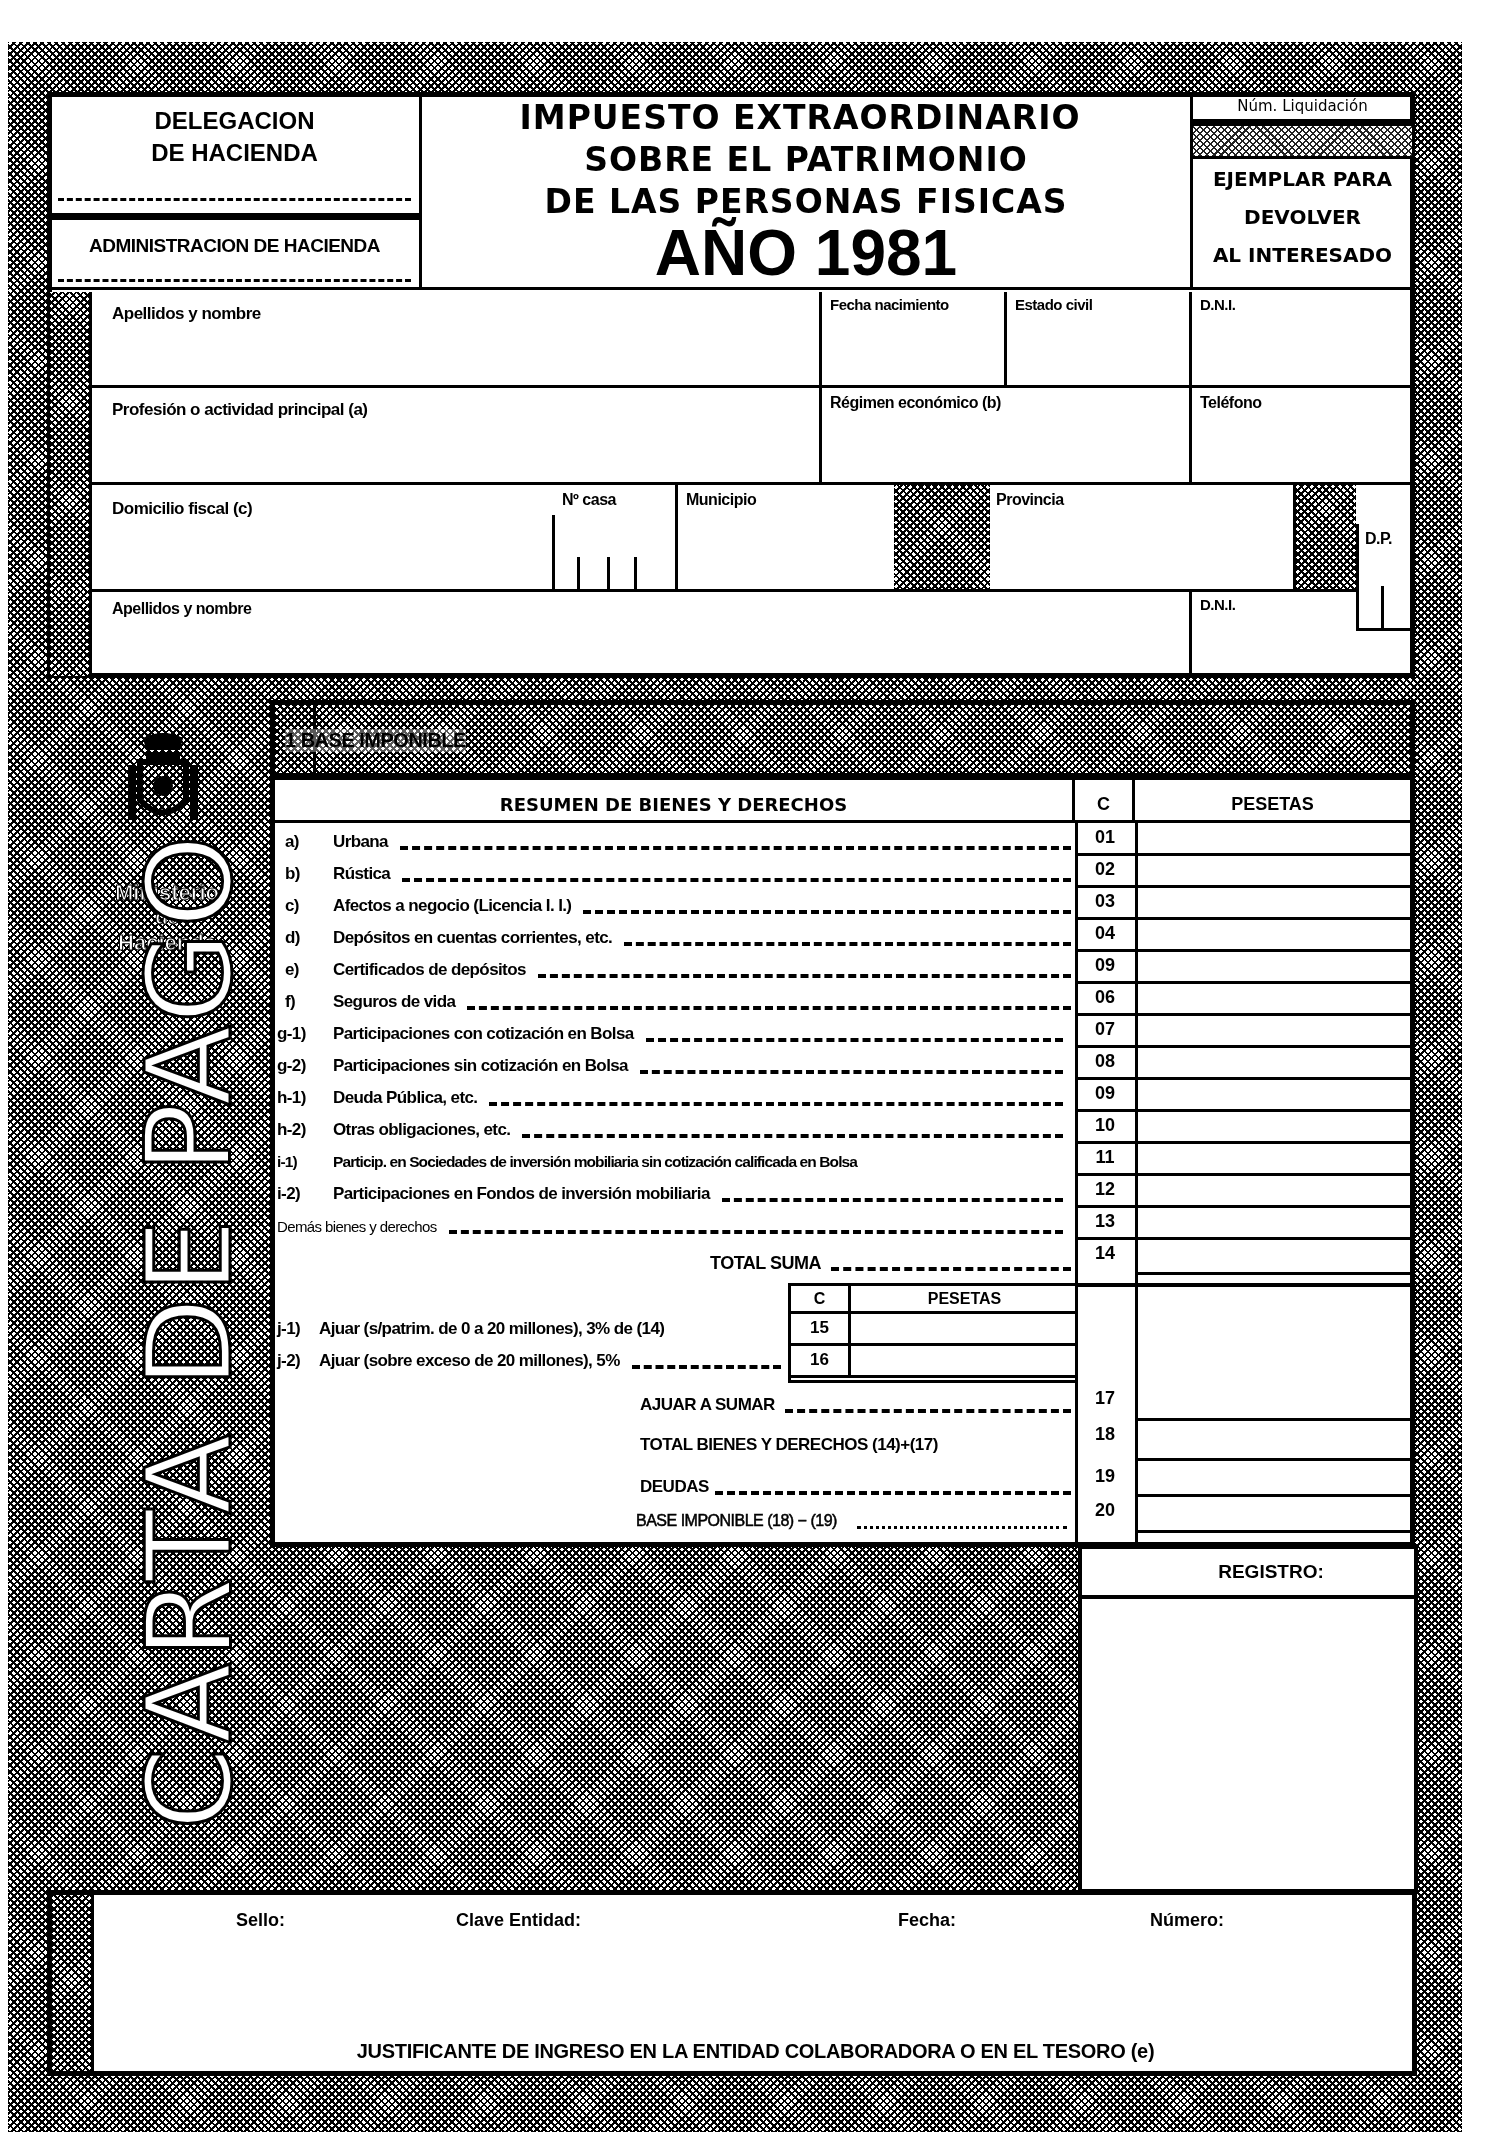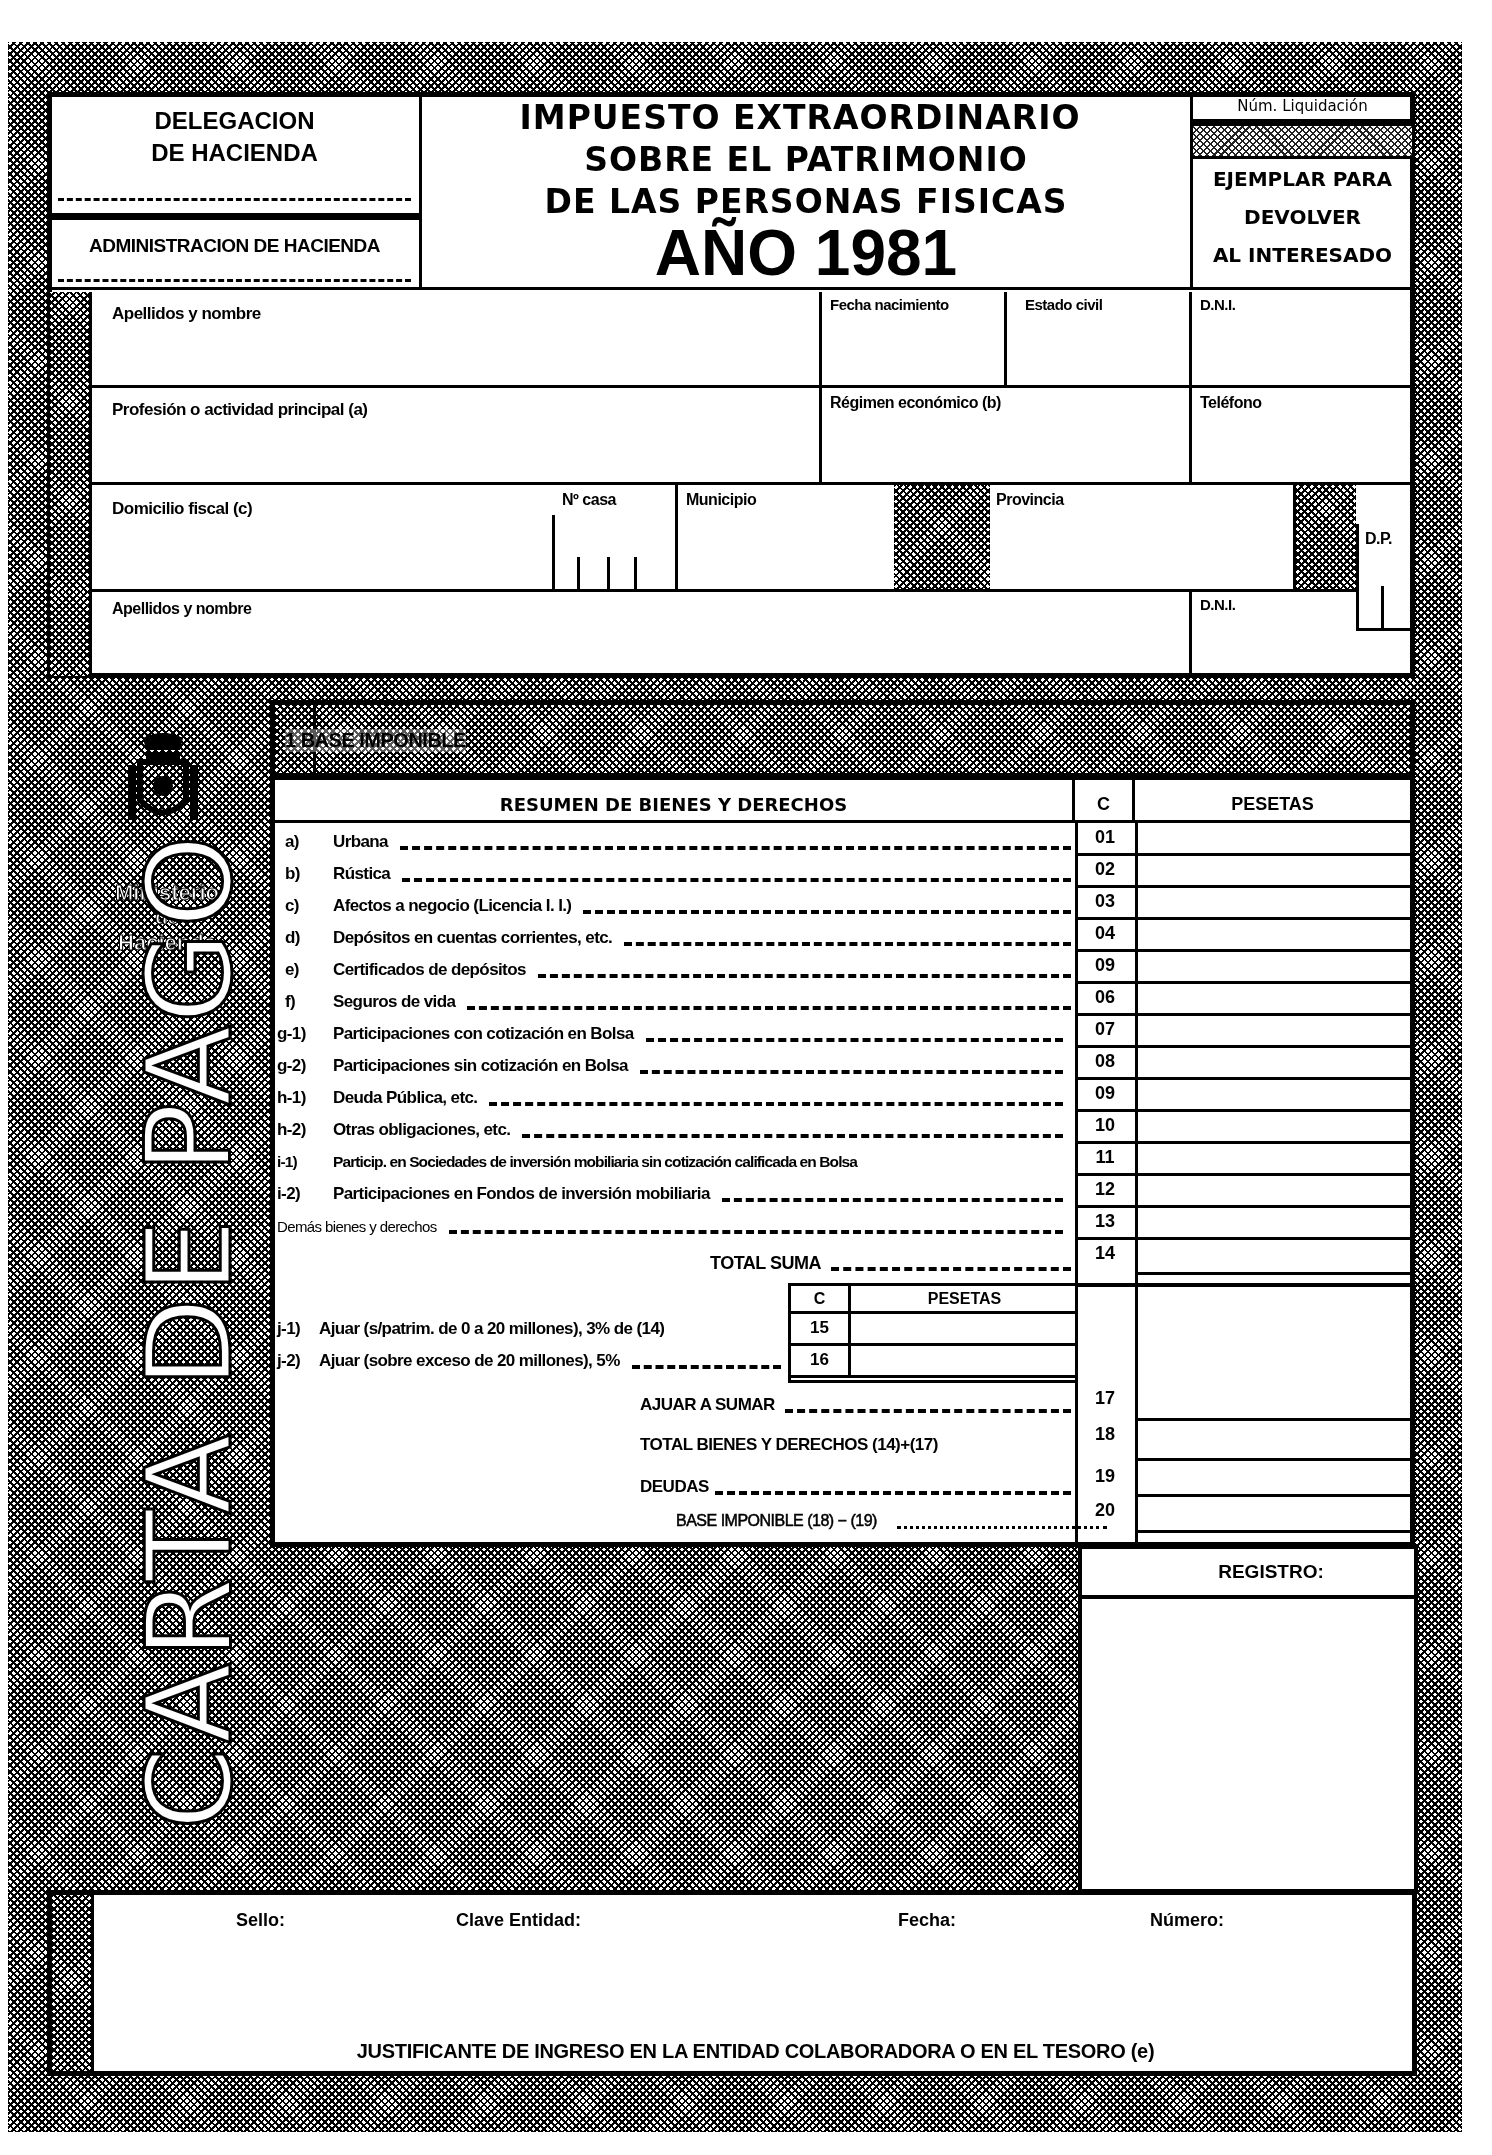--- a/index.html
+++ b/index.html
@@ -65,21 +65,21 @@
 <div class="abs halftone" style="left:50px;top:292px;width:42px;height:300px;border-right:3px solid #000;"></div>
 <div class="abs halftone" style="left:50px;top:592px;width:42px;height:84px;border-right:3px solid #000;"></div>
 
 <div class="abs bb br" style="left:92px;top:292px;width:730px;height:96px;">
   <span class="lbl" style="position:absolute;left:20px;top:12px;">Apellidos y nombre</span>
 </div>
 <div class="abs bb br" style="left:822px;top:292px;width:185px;height:96px;">
   <span class="lbl" style="position:absolute;left:8px;top:4px;font-size:15px;">Fecha nacimiento</span>
 </div>
 <div class="abs bb br" style="left:1007px;top:292px;width:185px;height:96px;">
-  <span class="lbl" style="position:absolute;left:8px;top:4px;font-size:15px;margin-left:10px;">Estado civil</span>
+  <span class="lbl" style="position:absolute;left:8px;top:4px;font-size:15px;">Estado civil</span>
 </div>
 <div class="abs bb" style="left:1192px;top:292px;width:220px;height:96px;">
   <span class="lbl" style="position:absolute;left:8px;top:4px;font-size:15px;">D.N.I.</span>
 </div>
 
 <div class="abs bb br" style="left:92px;top:388px;width:730px;height:97px;">
   <span class="lbl" style="position:absolute;left:20px;top:12px;">Profesión o actividad principal (a)</span>
 </div>
 <div class="abs bb br" style="left:822px;top:388px;width:370px;height:97px;">
   <span class="lbl" style="position:absolute;left:8px;top:6px;font-size:16px;">Régimen económico (b)</span>
@@ -298,21 +298,21 @@
 <div class="code abs" style="left:1075px;top:1424px;">18</div>
 <div class="abs" style="left:1138px;top:1458px;width:272px;border-top:3px solid #000;"></div>
 
 <div class="abs" style="left:640px;top:1470px;width:435px;height:34px;display:flex;align-items:center;">
   <span class="lbl" style="font-size:17px;">DEUDAS</span>
   <span class="dots" style="flex:1;border-bottom:4px dashed #000;margin:0 4px 0 6px;transform:translateY(6px);"></span>
 </div>
 <div class="code abs" style="left:1075px;top:1466px;">19</div>
 <div class="abs" style="left:1138px;top:1494px;width:272px;border-top:3px solid #000;"></div>
 
-<div class="abs" style="left:676px;top:1504px;width:435px;height:34px;display:flex;align-items:center;">
+<div class="abs" style="left:636px;top:1504px;width:435px;height:34px;display:flex;align-items:center;">
   <span class="lbl" style="font-size:16px;font-weight:normal;-webkit-text-stroke:0.5px #000;">BASE IMPONIBLE (18) − (19)</span>
   <span style="flex:1;border-bottom:3px dotted #000;margin:0 4px 0 20px;transform:translateY(6px);"></span>
 </div>
 <div class="code abs" style="left:1075px;top:1500px;">20</div>
 <div class="abs" style="left:1138px;top:1530px;width:272px;border-top:3px solid #000;"></div>
 
 <div class="abs" style="left:270px;top:1542px;width:1145px;border-top:5px solid #000;"></div>
 
 <div class="abs white b" style="left:1078px;top:1545px;width:340px;height:348px;border-width:4px;">
   <div class="registro" style="position:absolute;left:0;right:0;top:12px;">REGISTRO:</div>

